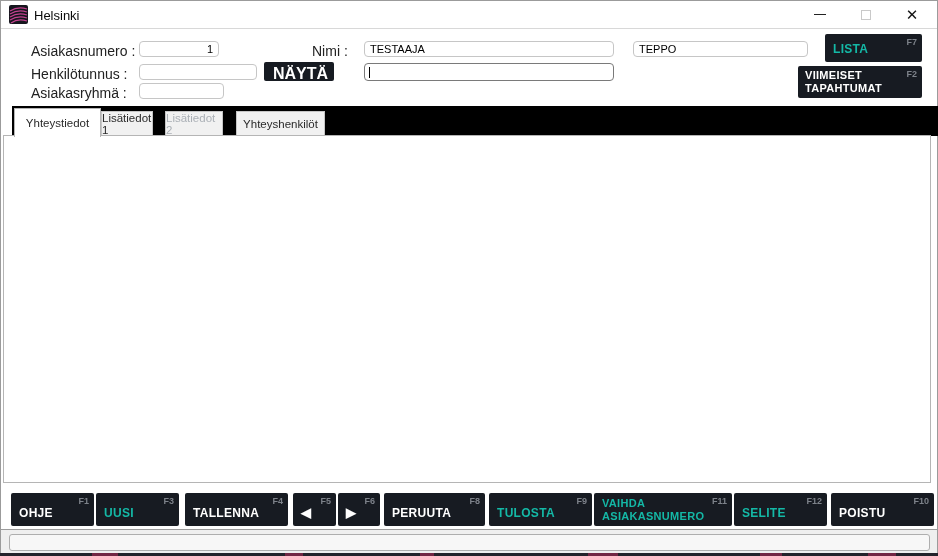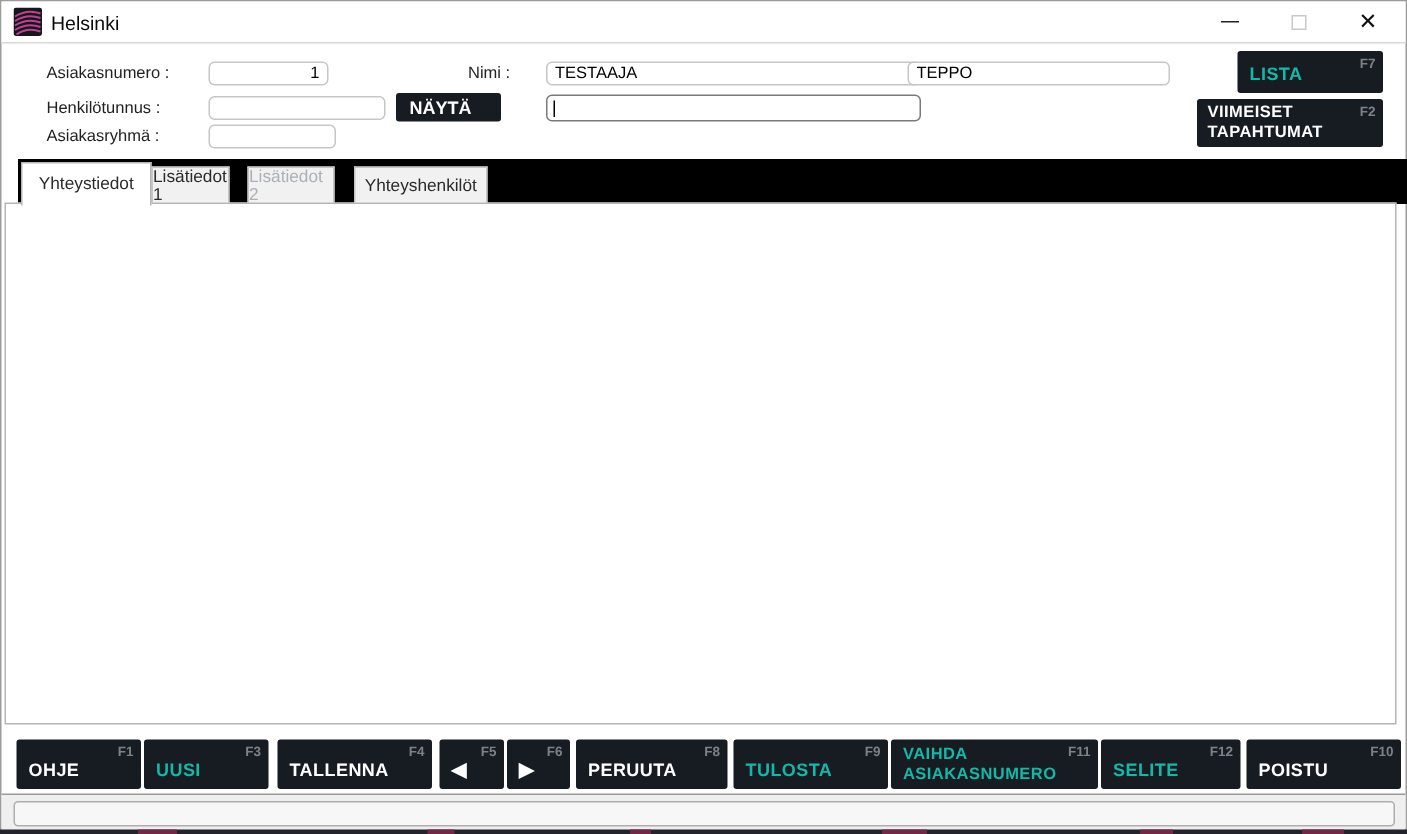--- a/index.html
+++ b/index.html
@@ -13,21 +13,21 @@
     background:#fff; border-bottom:1px solid #d8d8d8; }
   .app-icon { position:absolute; left:8px; top:4px; width:19px; height:19px; }
   .title-text { position:absolute; left:33px; top:7px; font-size:13px; color:#0a0a0a; }
   .winbtn { position:absolute; top:0; width:34px; height:27px; display:flex;
     align-items:center; justify-content:center; cursor:default; }
   .min-line { width:12px; height:0; border-top:1.4px solid #222; }
   .max-box { width:10px; height:10px; border:1px solid #c9c9c9; }
   .close-x { font-size:15px; color:#111; line-height:1; }
 
   
-  .lbl { position:absolute; font-size:11px; color:#222; white-space:nowrap; }
+  .lbl { position:absolute; font-size:14px; color:#222; white-space:nowrap; }
   .inp { position:absolute; height:16px; border:1px solid #c6c6c6; border-radius:4px;
     background:#fff; font-size:11px; color:#000; padding:0 5px;
     font-family:"Liberation Sans", sans-serif; outline:none; }
   .inp.num { text-align:right; }
   .inp.ro { background:#f1f1f1; }
   .inp.focused { border-color:#7a7a7a; }
   .caret { position:absolute; width:1px; height:11px; background:#000; }
 
   .combo { position:absolute; height:17px; border:1px solid #828282; background:#f1f1f1;
     font-size:11px; color:#000; display:flex; align-items:center; padding-left:5px; }
@@ -88,26 +88,26 @@
     <div class="winbtn" style="left:894px;">
         <span class="close-x">✕</span>
       </div>
   </div>
 
   <div>
     <div class="lbl" style="left:30px;top:42px;">Asiakasnumero :</div>
     <input class="inp num" style="left: 138px; top: 40px; width: 80px;" value="1">
     <div class="lbl" style="left:311px;top:42px;">Nimi :</div>
     <input class="inp" style="left: 363px; top: 40px; width: 250px;" value="TESTAAJA">
-    <input class="inp" style="left: 604px; top: 40px; width: 175px;" value="TEPPO">
+    <input class="inp" style="left: 632px; top: 40px; width: 175px;" value="TEPPO">
 
     <div class="lbl" style="left:30px;top:65px;">Henkilötunnus :</div>
     <input class="inp" style="left: 138px; top: 63px; width: 118px;" value="">
     <div class="darkbtn" style="left:263px;top:61px;width:70px;height:19px;">
-      <span style="position:absolute;left:9px;top:3px;font-size:12px;">NÄYTÄ</span>
+      <span style="position:absolute;left:9px;top:3px;font-size:16px;">NÄYTÄ</span>
     </div>
     <input class="inp focused" style="left: 363px; top: 62px; width: 250px; height: 18px;" value="">
     <div class="caret" style="left:368px;top:66px;"></div>
 
     <div class="lbl" style="left:30px;top:84px;text-align:right;">Asiakasryhmä :</div>
     <input class="inp" style="left: 138px; top: 82px; width: 85px;" value="">
 
     <div class="darkbtn disabled" style="left:824px;top:33px;width:97px;height:28px;">
       <span class="cap">LISTA</span>
       <span class="fk">F7</span>

